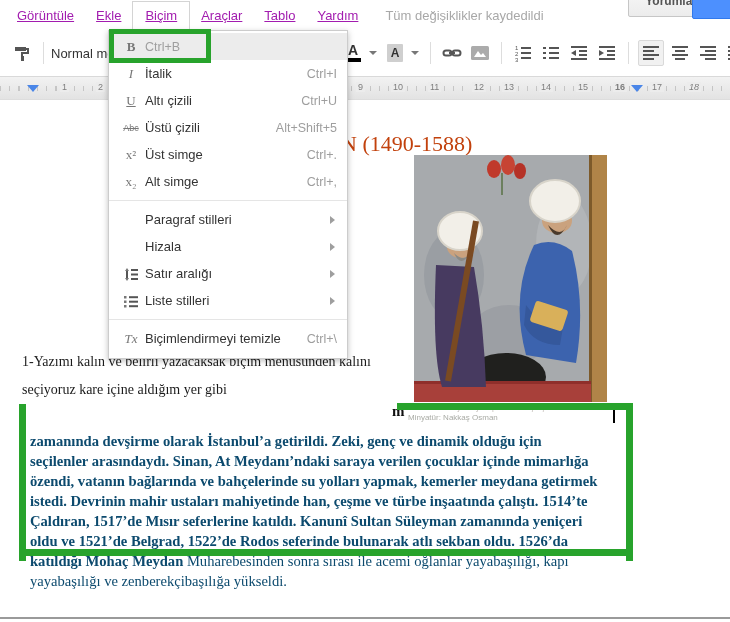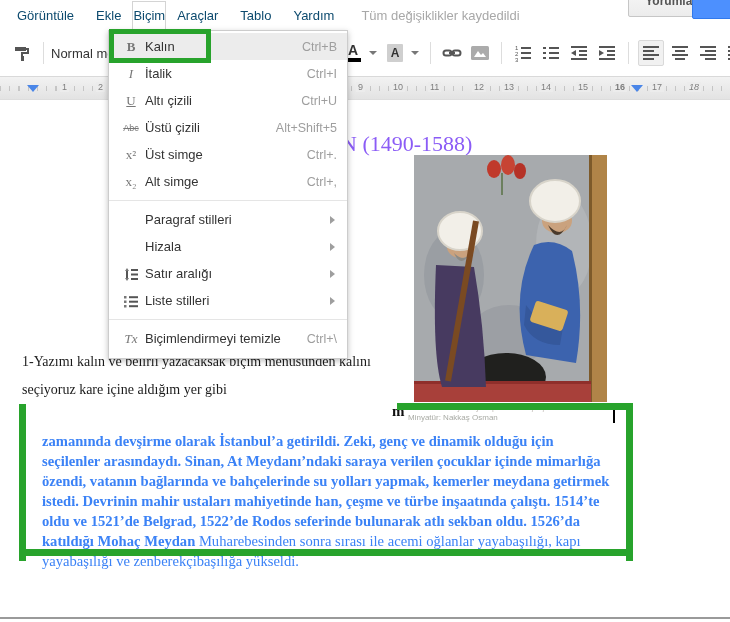--- a/index.html
+++ b/index.html
@@ -3,22 +3,22 @@
 <meta charset="utf-8">
 <style>
   html,body{margin:0;padding:0;}
   body{width:730px;height:622px;position:relative;background:#fff;overflow:hidden;
        font-family:"Liberation Sans",sans-serif;-webkit-font-smoothing:antialiased;}
   .abs{position:absolute;}
 
   
   .menubar{position:absolute;top:0;left:0;width:730px;height:30px;background:#fff;z-index:12;
            display:flex;align-items:center;padding-left:6px;}
-  .mb-item{font-size:13px;color:#0c4a6e;padding:6px 11px;cursor:default;white-space:nowrap;}
-  .mb-item.open{border:1px solid #d4d4d4;border-bottom:none;background:#fff;padding:6px 0;position:relative;z-index:25;}
+  .mb-item{font-size:13px;color:#a21caf;padding:6px 11px;cursor:default;white-space:nowrap;text-decoration:underline;}
+  .mb-item.open{border:1px solid #d4d4d4;border-bottom:none;background:#fff;padding:6px 12px;position:relative;z-index:25;}
   .saved-status{font-size:13px;color:#a8a8a8;margin-left:16px;white-space:nowrap;}
 
   
   .btn-comments{position:absolute;top:-14px;right:16px;height:29px;line-height:29px;padding:0 16px;
      background:linear-gradient(#f8f8f8,#ececec);border:1px solid #c6c6c6;border-radius:2px;
      font-size:12px;font-weight:bold;color:#555;z-index:30;}
   .btn-share{position:absolute;top:-13px;right:-10px;width:46px;height:30px;background:#4d90fe;
      border:1px solid #3079ed;border-radius:2px;z-index:30;}
 
   
@@ -69,30 +69,30 @@
   
   .green{background:#28a32c;}
   .anno-box-menu{position:absolute;left:109px;top:29px;width:92px;height:24px;
      border:5px solid #28a32c;z-index:40;}
   .anno-top{left:397px;top:403px;width:236px;height:7px;z-index:15;}
   .anno-left{left:19px;top:404px;width:7px;height:157px;z-index:15;}
   .anno-right{left:626px;top:404px;width:7px;height:157px;z-index:15;}
   .anno-bottom{left:19px;top:549px;width:614px;height:7px;z-index:15;}
 
   
-  .doc-title{left:341px;top:131px;font-family:"Liberation Serif",serif;font-size:22px;color:#8b5cf6;z-index:4;white-space:nowrap;}
+  .doc-title{left:341px;top:131px;font-family:"Liberation Serif",serif;font-size:22px;color:#c2410c;z-index:4;white-space:nowrap;}
   .mini-img{left:414px;top:155px;width:193px;height:247px;z-index:4;}
   .caption1{left:402px;top:404px;width:205px;font-size:7px;color:#b3aba6;z-index:6;white-space:nowrap;}
   .caption2{left:408px;top:413px;font-size:8px;color:#a9aba5;z-index:6;white-space:nowrap;}
   .stray-m{left:392px;top:403px;font-family:"Liberation Serif",serif;font-weight:bold;font-size:15px;color:#111;z-index:6;}
   .cursor{left:613px;top:406px;width:2px;height:17px;background:#000;z-index:7;}
   .para1{left:22px;top:348px;width:352px;font-family:"Liberation Serif",serif;font-size:14px;
          color:#1a1a1a;line-height:28px;z-index:4;}
-  .bold-para{left:42px;top:431px;width:600px;font-family:"Liberation Serif",serif;font-size:14.6px;
-         font-weight:bold;color:#3b82f6;line-height:20px;z-index:8;}
+  .bold-para{left:30px;top:431px;width:600px;font-family:"Liberation Serif",serif;font-size:14.6px;
+         font-weight:bold;color:#0c4a6e;line-height:20px;z-index:8;}
   .bold-para .reg{font-weight:normal;}
   .page-bottom{left:0;top:617px;width:730px;height:2px;background:#9a9a9a;z-index:3;}
 </style>
 </head>
 <body>
 
 <div class="menubar">
   <span class="mb-item">Görüntüle</span>
   <span class="mb-item">Ekle</span>
   <span class="mb-item open">Biçim</span>
@@ -288,29 +288,29 @@
 <div class="abs stray-m">m</div>
 <div class="abs cursor"></div>
 
 <div class="abs para1">1-Yazımı kalın ve belirli yazacaksak biçim menüsünden kalını seçiyoruz kare içine aldığım yer gibi</div>
 
 <div class="abs bold-para">
   <div>zamanında devşirme olarak İstanbul’a getirildi. Zeki, genç ve dinamik olduğu için</div>
   <div>seçilenler arasındaydı. Sinan, At Meydanı’ndaki saraya verilen çocuklar içinde mimarlığa</div>
   <div>özendi, vatanın bağlarında ve bahçelerinde su yolları yapmak, kemerler meydana getirmek</div>
   <div>istedi. Devrinin mahir ustaları mahiyetinde han, çeşme ve türbe inşaatında çalıştı. 1514’te</div>
+  <div>Çaldıran, 1517’de Mısır seferlerine katıldı. Kanunî Sultan Süleyman zamanında yeniçeri</div>
   <div>oldu ve 1521’de Belgrad, 1522’de Rodos seferinde bulunarak atlı sekban oldu. 1526’da</div>
   <div><span>katıldığı Mohaç Meydan </span><span class="reg">Muharebesinden sonra sırası ile acemi oğlanlar yayabaşılığı, kapı</span></div>
   <div class="reg">yayabaşılığı ve zenberekçibaşılığa yükseldi.</div>
 </div>
 
 <div class="fmt-menu">
   <div class="mi hover">
     <span class="mi-glyph g-bold">B</span>
-    <span class="mi-label">Kalın</span>
     <span class="mi-short">Ctrl+B</span>
   </div>
   <div class="mi">
     <span class="mi-glyph g-italic">I</span>
     <span class="mi-label">İtalik</span>
     <span class="mi-short">Ctrl+I</span>
   </div>
   <div class="mi">
     <span class="mi-glyph g-under">U</span>
     <span class="mi-label">Altı çizili</span>

